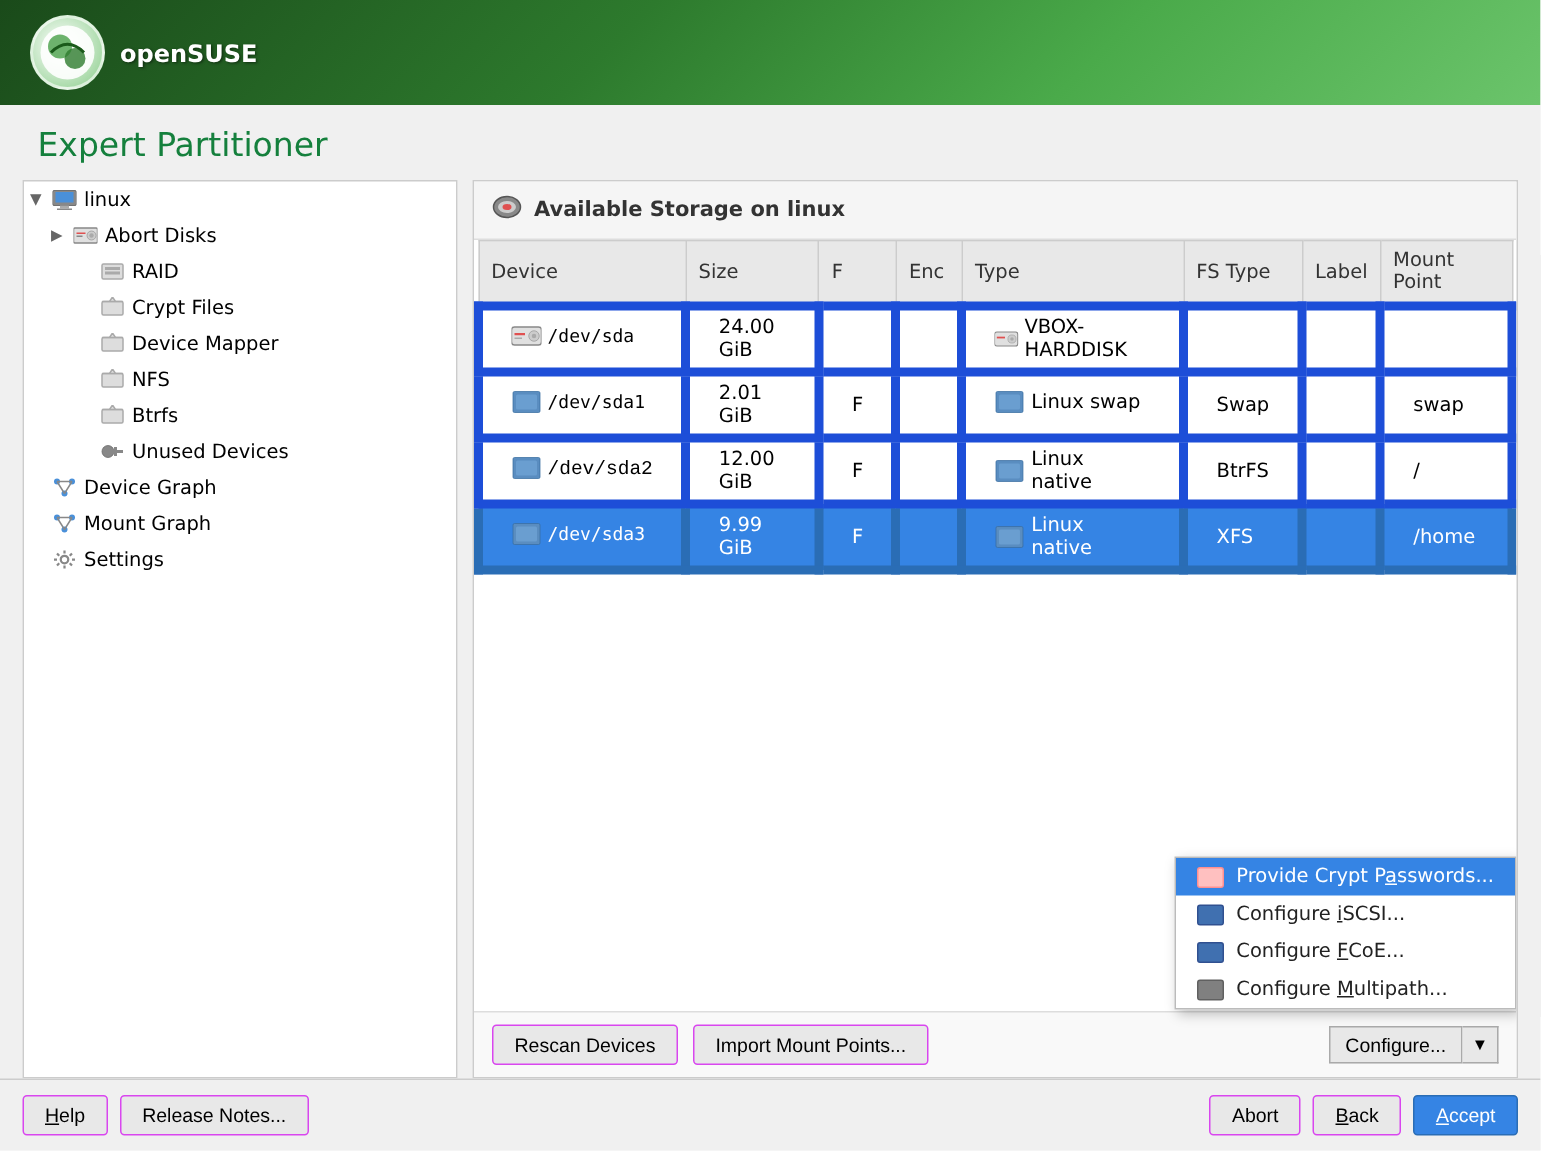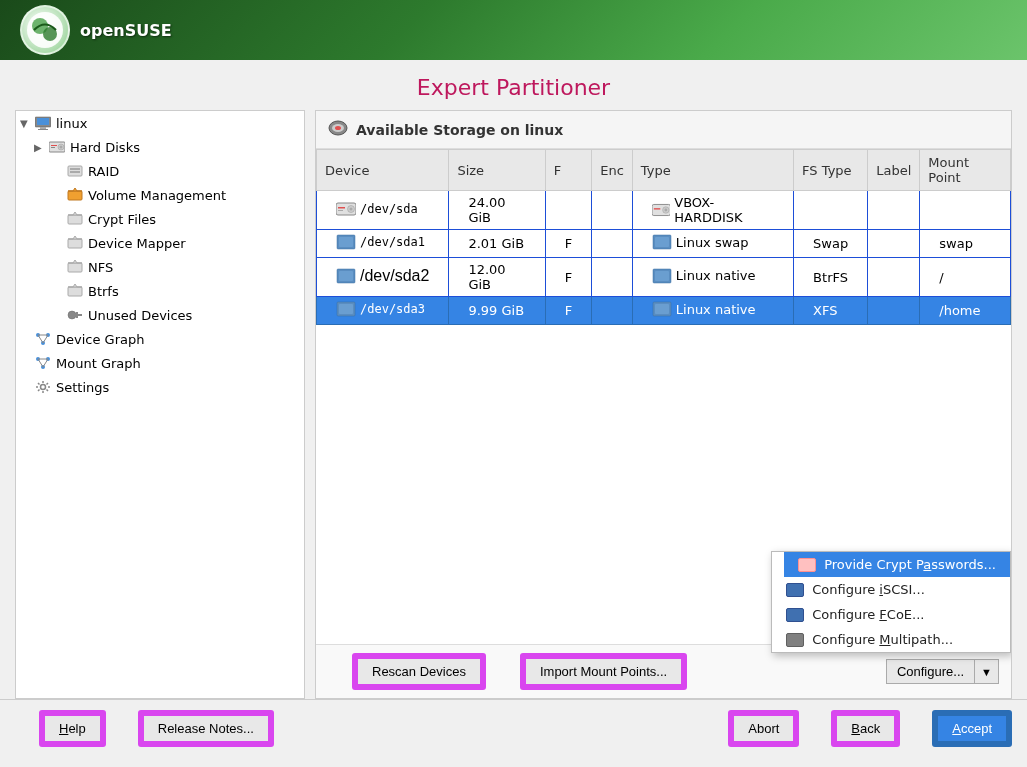--- a/index.html
+++ b/index.html
@@ -1,20 +1,20 @@
 <!DOCTYPE html>
 <html><head>
   <meta charset="utf-8">
   <style>
     * { box-sizing: border-box; margin: 0; padding: 0; }
     body { font-family: 'DejaVu Sans', Arial, sans-serif; font-size: 13px; background: #f0f0f0; width: 1027px; height: 767px; overflow: hidden; }
 
     
     #header {
-      height: 60px;
+      height: 70px;
       background: linear-gradient(135deg, #1a4a1a 0%, #2d7a2d 40%, #4aaa4a 70%, #6bc46b 100%);
       display: flex;
       align-items: center;
       padding: 0 20px;
     }
     .logo-container {
       display: flex;
       align-items: center;
       gap: 10px;
     }
@@ -46,22 +46,21 @@
     }
 
     
     #page-title-bar {
       background: #f0f0f0;
       padding: 15px 25px 10px 25px;
     }
     #page-title-bar h1 {
       font-size: 22px;
       font-weight: normal;
-      color: #be185d;
-      text-align: center;
+      color: #15803d;
     }
 
     
     #content {
       display: flex;
       flex: 1;
       padding: 0 15px 0 15px;
       gap: 10px;
       overflow: hidden;
     }
@@ -144,21 +143,21 @@
     #device-table th {
       background: #e8e8e8;
       padding: 5px 8px;
       text-align: left;
       border: 1px solid #ccc;
       font-weight: normal;
       color: #333;
     }
     #device-table td {
       padding: 4px 19px;
-      border: 1px solid #1d4ed8;
+      border: 6px solid #1d4ed8;
       vertical-align: middle;
     }
     #device-table tr.selected { background: #3584e4; color: white; }
     #device-table tr.selected td { border-color: #2a6db5; }
     .td-icon { display: inline-flex; align-items: center; gap: 4px; }
 
     
     .panel-bottom {
       border-top: 1px solid #ddd;
       padding: 8px 12px;
@@ -189,26 +188,25 @@
       border: 1px solid #aaa;
       border-left: none;
       padding: 4px 6px;
       cursor: pointer;
       font-size: 11px;
     }
 
     
     .btn {
       padding: 5px 14px;
-      border: 6px solid #d946ef;
+      border: 1px solid #d946ef;
       background: #e8e8e8;
       cursor: pointer;
       font-size: 13px;
       border-radius: 3px;
-      margin-left: 24px;
     }
     .btn.primary {
       background: #3584e4;
       color: white;
       border-color: #2a6db5;
     }
 
     
     #footer {
       display: flex;
@@ -242,21 +240,21 @@
     }
     .ctx-item {
       padding: 5px 14px;
       display: flex;
       align-items: center;
       gap: 8px;
       cursor: pointer;
       font-size: 13px;
       color: #222;
     }
-    .ctx-item.active { background: #3584e4; color: white; margin-left: 12px; }
+    .ctx-item.active { background: #3584e4; color: white; }
     .ctx-item.active .ctx-icon { filter: brightness(3); }
 
     .ctx-icon {
       width: 18px;
       height: 14px;
       display: inline-block;
       border-radius: 2px;
     }
     .ctx-icon-crypt { background: #c04040; border: 1px solid #a03030; }
     .ctx-icon-iscsi { background: #4070b0; border: 1px solid #305090; }
@@ -312,45 +310,35 @@
         <span class="tree-toggle">▶</span>
         <span class="item-icon">
           <svg width="16" height="14" viewBox="0 0 16 14">
               <rect x="0" y="2" width="16" height="10" rx="1" fill="#e0e0e0" stroke="#888" stroke-width="1"></rect>
               <circle cx="12" cy="7" r="3" fill="#ccc" stroke="#999" stroke-width="0.5"></circle>
               <circle cx="12" cy="7" r="1.5" fill="#aaa"></circle>
               <rect x="2" y="5" width="6" height="1" fill="#e05050"></rect>
               <rect x="2" y="7" width="4" height="1" fill="#888"></rect>
             </svg>
         </span>
-        <span class="item-label">Hard Disks</span>
+        <span class="item-label">Abort Disks</span>
       </div>
 
       <div class="tree-item l2">
         <span class="tree-toggle">&nbsp;</span>
         <span class="item-icon">
           <svg width="16" height="14" viewBox="0 0 16 14">
               <rect x="1" y="2" width="14" height="10" rx="1" fill="#ddd" stroke="#aaa" stroke-width="1"></rect>
               <rect x="3" y="4" width="10" height="2" fill="#aaa"></rect>
               <rect x="3" y="7" width="10" height="2" fill="#aaa"></rect>
             </svg>
         </span>
         <span class="item-label">RAID</span>
       </div>
 
-      <div class="tree-item l2">
-        <span class="tree-toggle">&nbsp;</span>
-        <span class="item-icon">
-          <svg width="16" height="14" viewBox="0 0 16 14">
-              <rect x="1" y="3" width="14" height="9" rx="1" fill="#f0a030" stroke="#c07820" stroke-width="1"></rect>
-              <polygon points="1,3 6,3 8,0 10,3 15,3" fill="#f0a030" stroke="#c07820" stroke-width="1"></polygon>
-            </svg>
-        </span>
-        <span class="item-label">Volume Management</span>
-      </div>
 
       <div class="tree-item l2">
         <span class="tree-toggle">&nbsp;</span>
         <span class="item-icon">
           <svg width="16" height="14" viewBox="0 0 16 14">
               <rect x="1" y="3" width="14" height="9" rx="1" fill="#ddd" stroke="#aaa" stroke-width="1"></rect>
               <polygon points="1,3 6,3 8,0 10,3 15,3" fill="#ddd" stroke="#aaa" stroke-width="1"></polygon>
             </svg>
         </span>
         <span class="item-label">Crypt Files</span>
@@ -535,21 +523,21 @@
                 <td>swap</td>
               </tr>
 
               <tr>
                 <td>
                   <span class="td-icon">
                     <svg width="20" height="16" viewBox="0 0 20 16">
                         <rect x="1" y="1" width="18" height="14" rx="1" fill="#5a8dc0" stroke="#3a6da0" stroke-width="0.5"></rect>
                         <rect x="3" y="3" width="14" height="10" rx="1" fill="#7ab0e0" opacity="0.5"></rect>
                       </svg>
-                    <span style="font-family:Liberation Sans, sans-serif;font-size:16px">/dev/sda2</span>
+                    <span style="font-family:Liberation Mono, monospace;font-size:13px">/dev/sda2</span>
                   </span>
                 </td>
                 <td>12.00 GiB</td>
                 <td>F</td>
                 <td></td>
                 <td>
                   <span class="td-icon">
                     <svg width="20" height="16" viewBox="0 0 20 16">
                         <rect x="1" y="1" width="18" height="14" rx="1" fill="#5a8dc0" stroke="#3a6da0" stroke-width="0.5"></rect>
                         <rect x="3" y="3" width="14" height="10" rx="1" fill="#7ab0e0" opacity="0.5"></rect>

